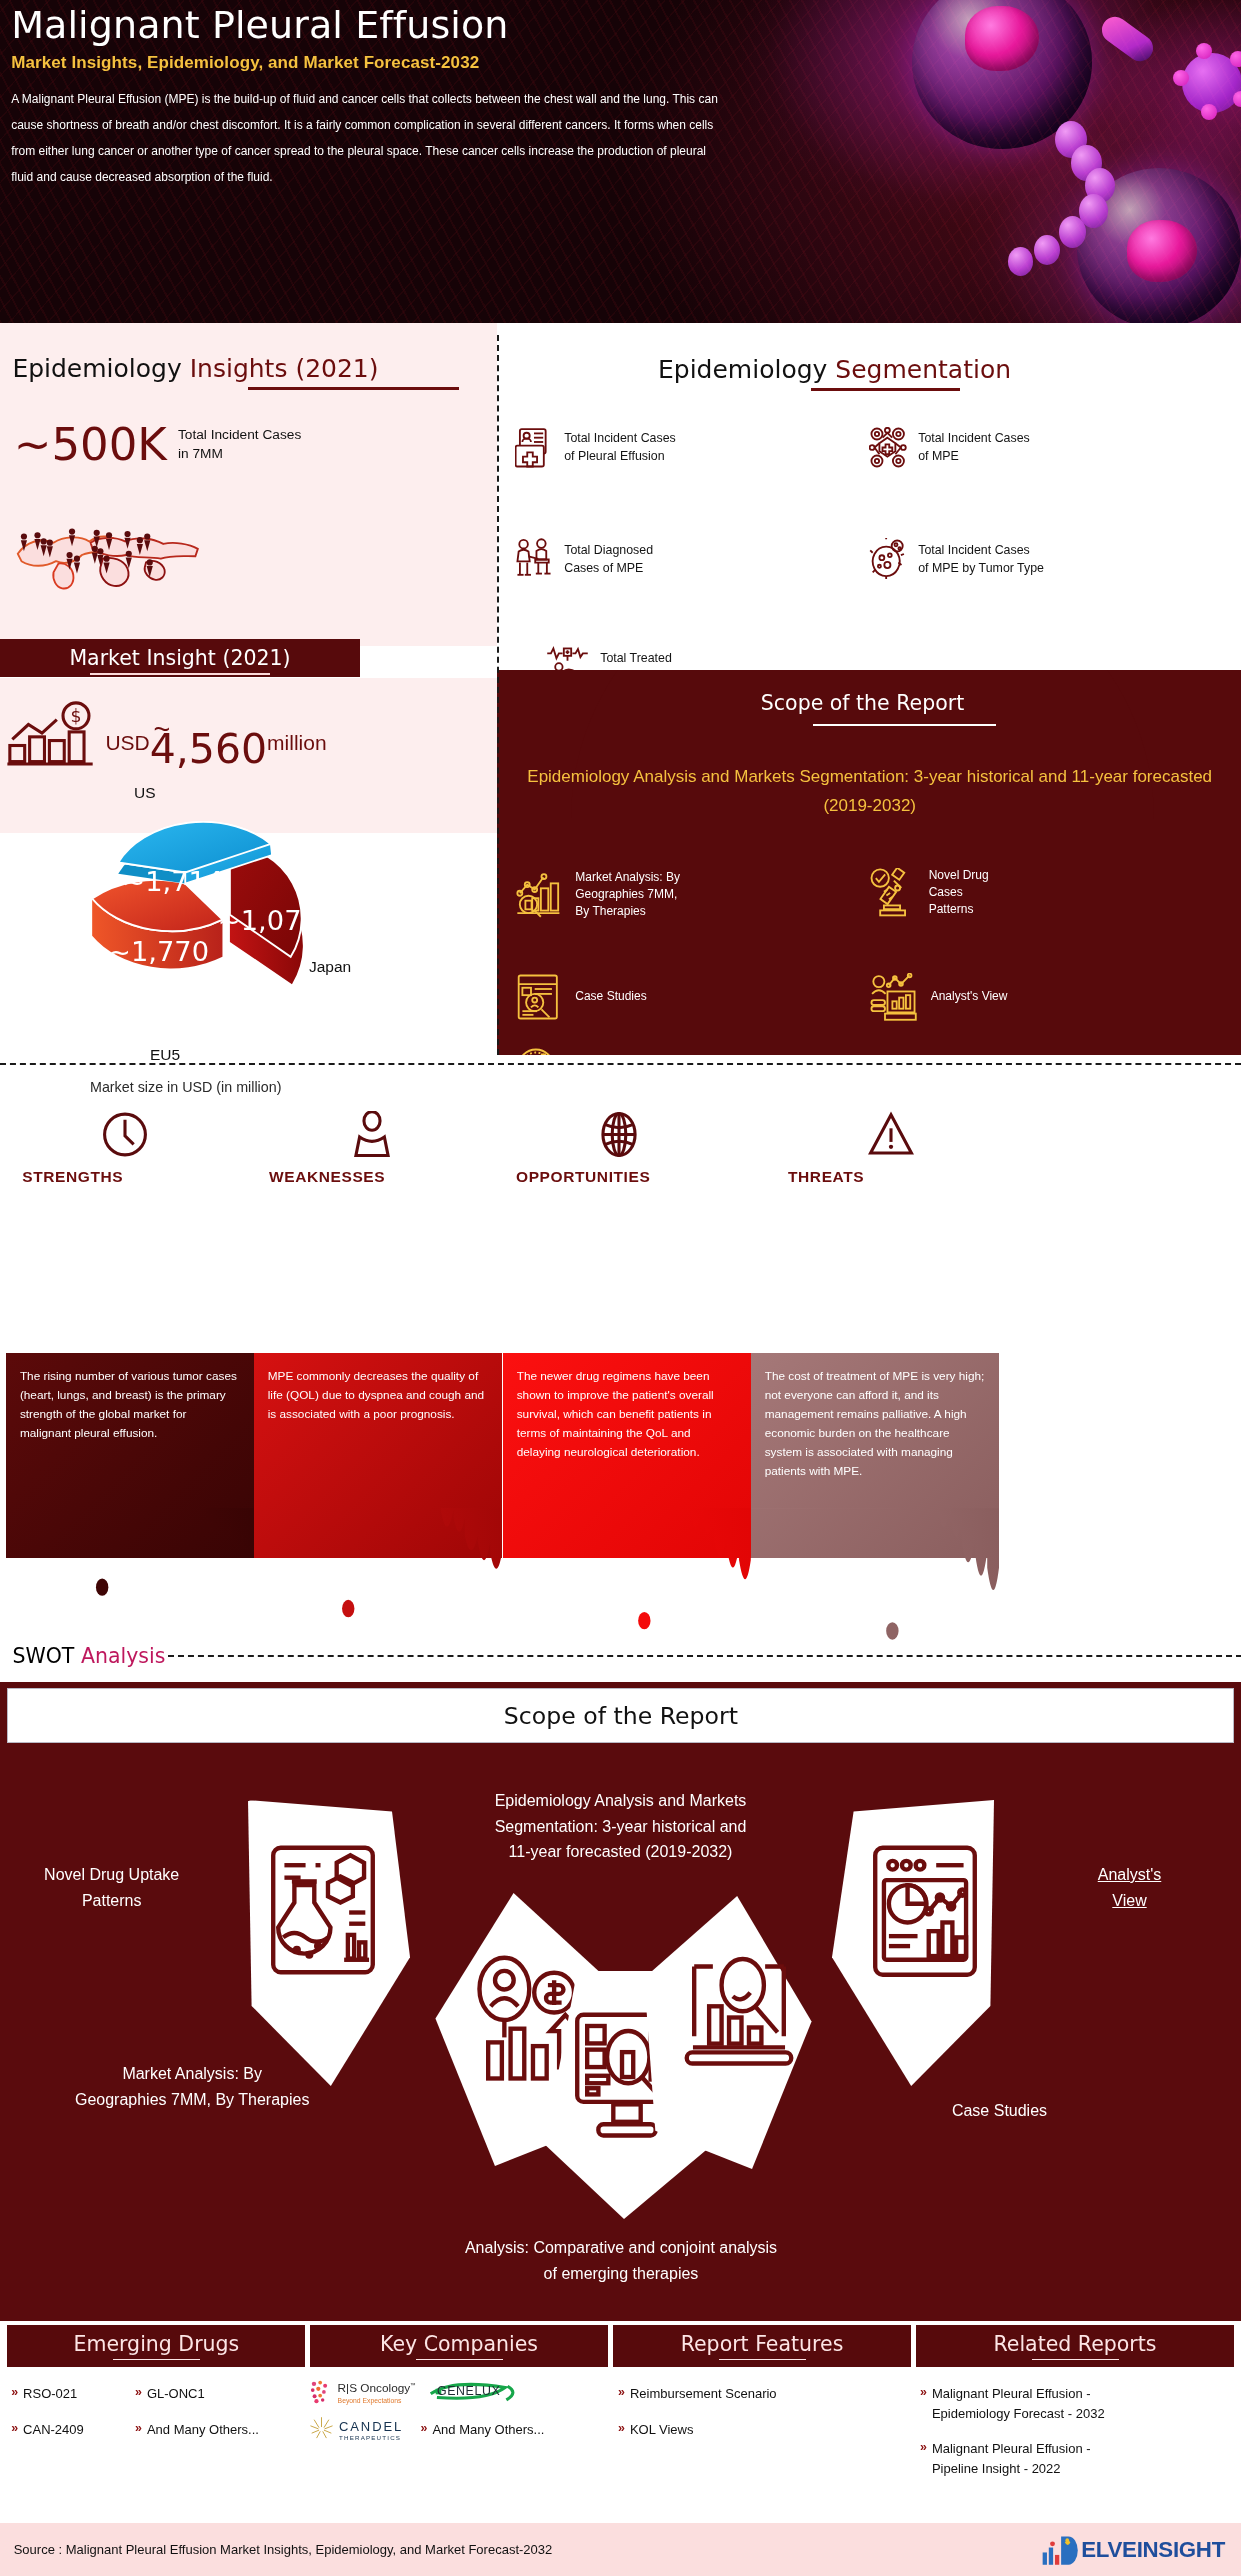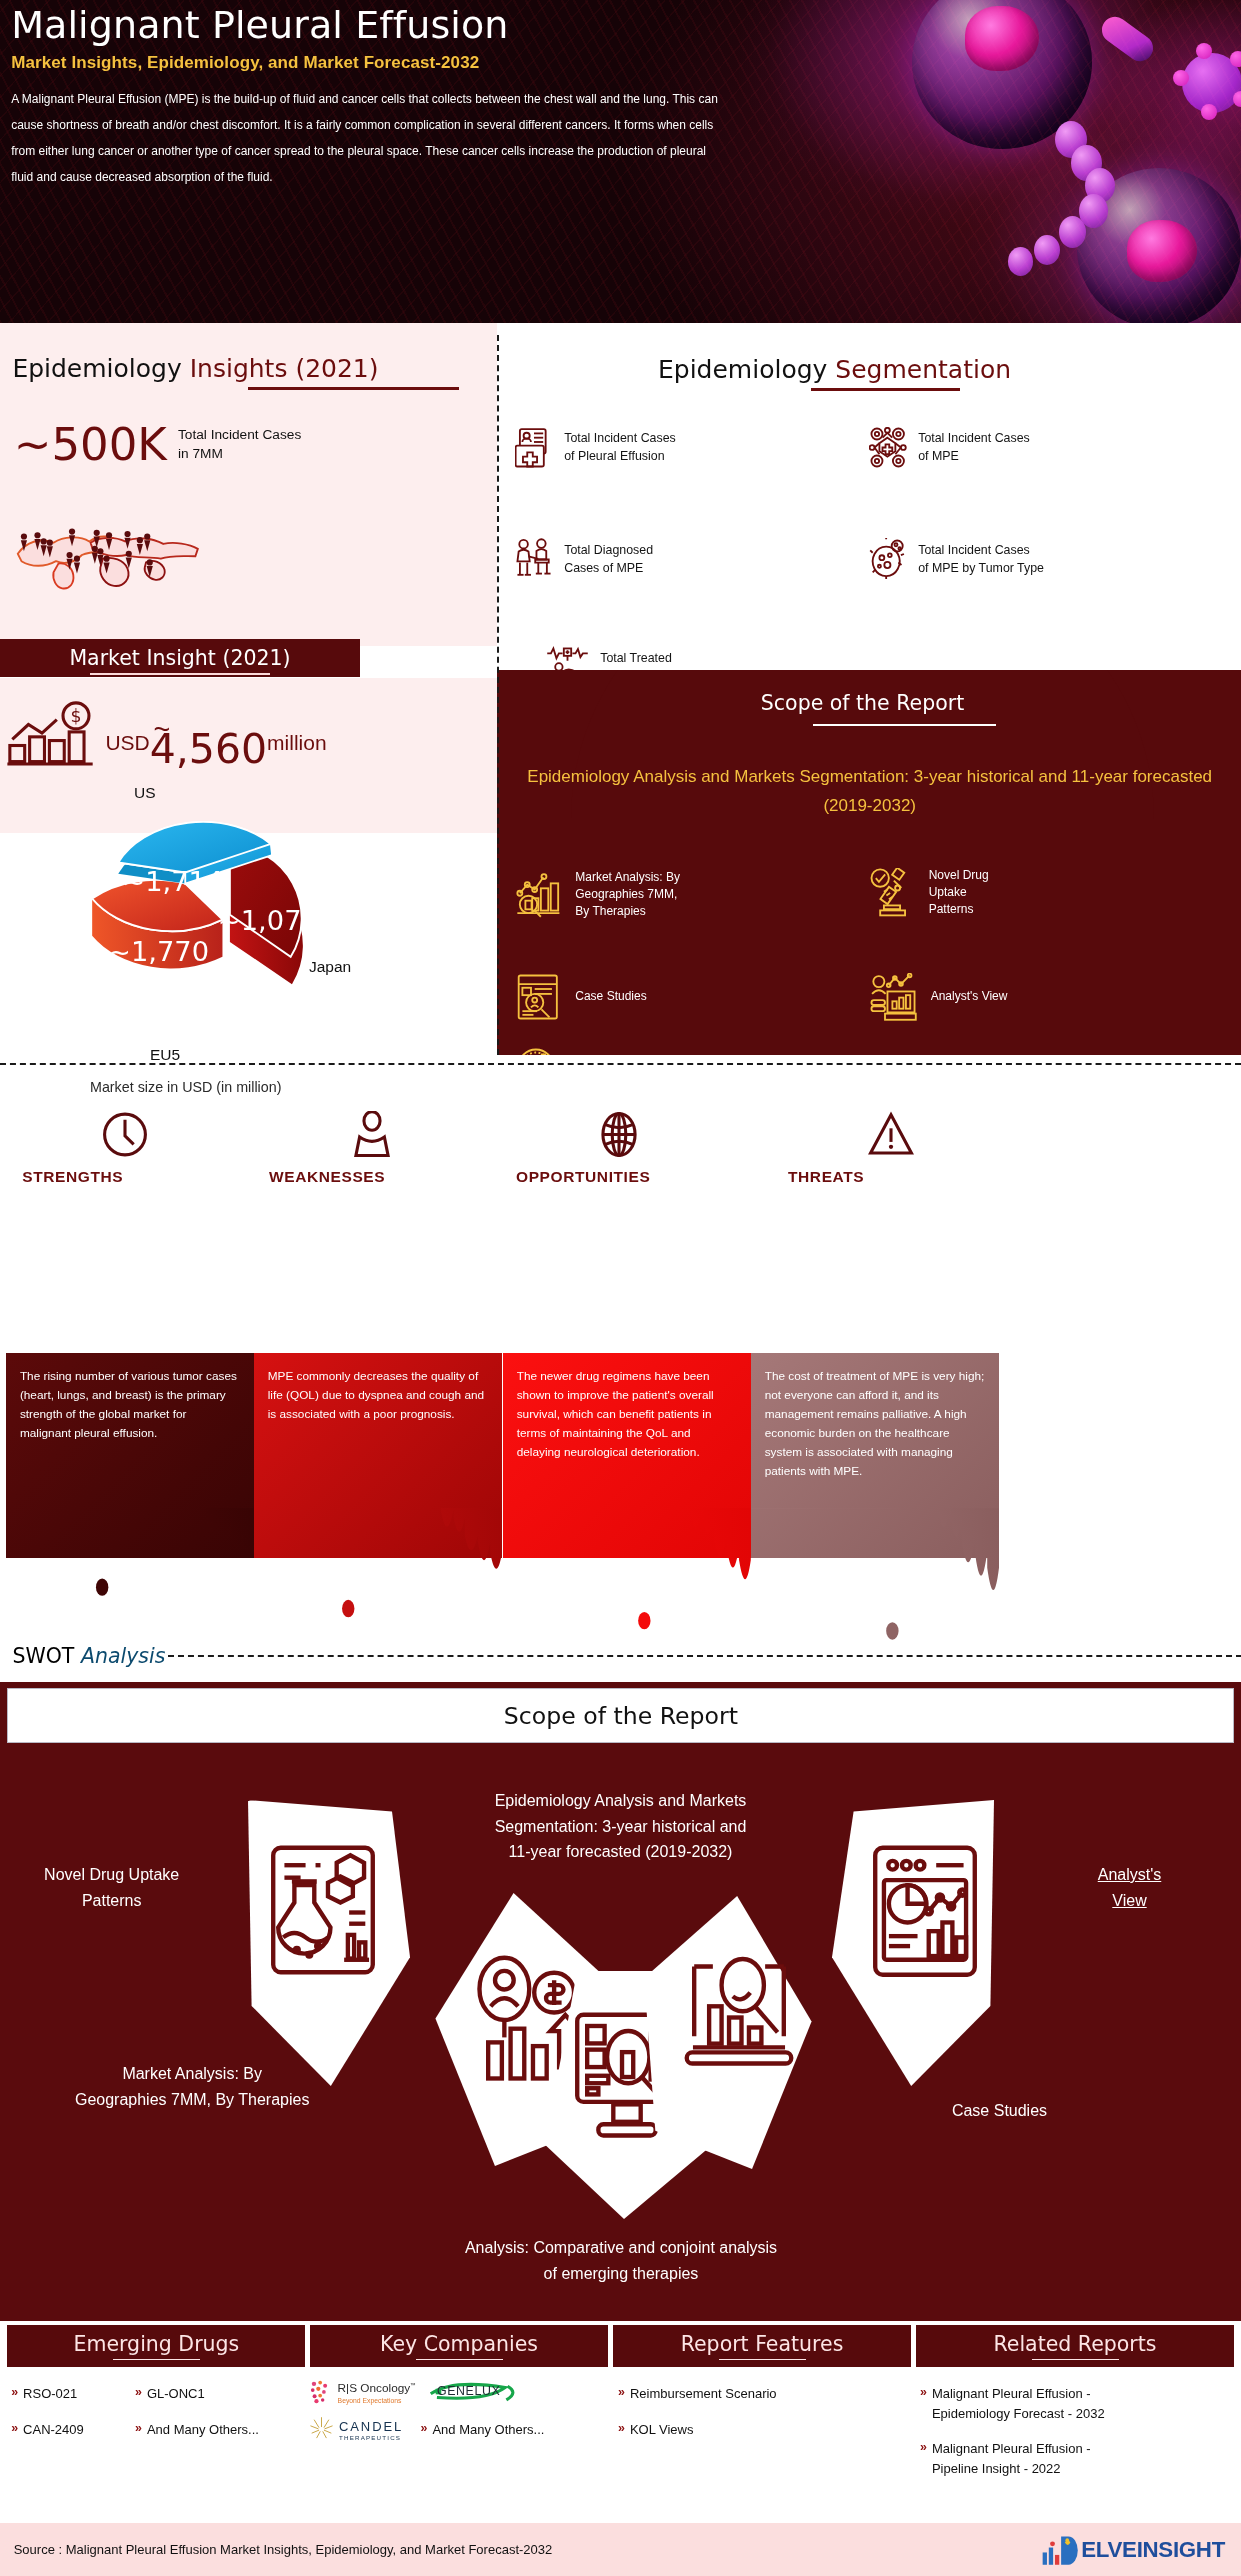--- a/index.html
+++ b/index.html
@@ -125,21 +125,21 @@
   .scope-item{ position:absolute; display:flex; align-items:center; gap:13.7px; }
   .scope-item .lbl{ color:#fff; font-size:12px; line-height:1.42; }
 
   
   .swot-head{ position:absolute; text-align:left; width:205px; }
   .swot-head .t{ font-size:15.5px; font-weight:bold; color:#6b0d0d; letter-spacing:0.6px; margin-top:10px; }
   .swot-col{ position:absolute; top:1353px; width:248px; height:205px; }
   .swot-col p{ color:#fff; font-size:11.8px; line-height:1.62; padding:13.7px 13.7px 0 13.7px; }
 
   .swot-label{ position:absolute; left:12.4px; top:1644px; font-size:20.5px; font-family:"DejaVu Sans",sans-serif; }
-  .swot-label .r{ color:#0c4a6e;font-style:italic; }
+  .swot-label .r{ color:#be185d; }
 
   
   .sd{ position:absolute; left:0; top:1682px; width:1241px; height:639px; background:#5a0b0d; }
   .sd-bar{
     position:absolute; left:7.4px; top:1688px; width:1227px; height:55px;
     background:#fff; border:1.2px solid #b9b9c4; display:flex; align-items:center; justify-content:center;
   }
   .sd-bar span{ font-size:23.6px; color:#111; font-family:"DejaVu Sans",sans-serif; }
   .petal{
     position:absolute; background:#fff;
@@ -550,21 +550,21 @@
           <line x1="24" y1="38" x2="30" y2="34"></line>
           <line x1="28" y1="44" x2="34" y2="40"></line>
           <line x1="32" y1="50" x2="38" y2="46"></line>
           <circle cx="46" cy="32" r="4"></circle>
           <rect x="24" y="60" width="26" height="6"></rect>
           <rect x="18" y="68" width="40" height="8"></rect>
         </g>
       </svg>
       <div class="lbl">
         <div>Novel Drug</div>
-        <div>Uptake</div>
+        <div>Cases</div>
         <div>Patterns</div>
       </div>
     </div>
 
     <div class="scope-item" style="left:18.6px;top:303px;">
       <svg width="46" height="48" viewBox="0 0 74 78">
         <g fill="none" stroke="#f5c13f" stroke-width="3">
           <rect x="4" y="4" width="62" height="70" rx="3"></rect>
           <line x1="4" y1="18" x2="66" y2="18"></line>
           <rect x="10" y="24" width="14" height="12"></rect>

